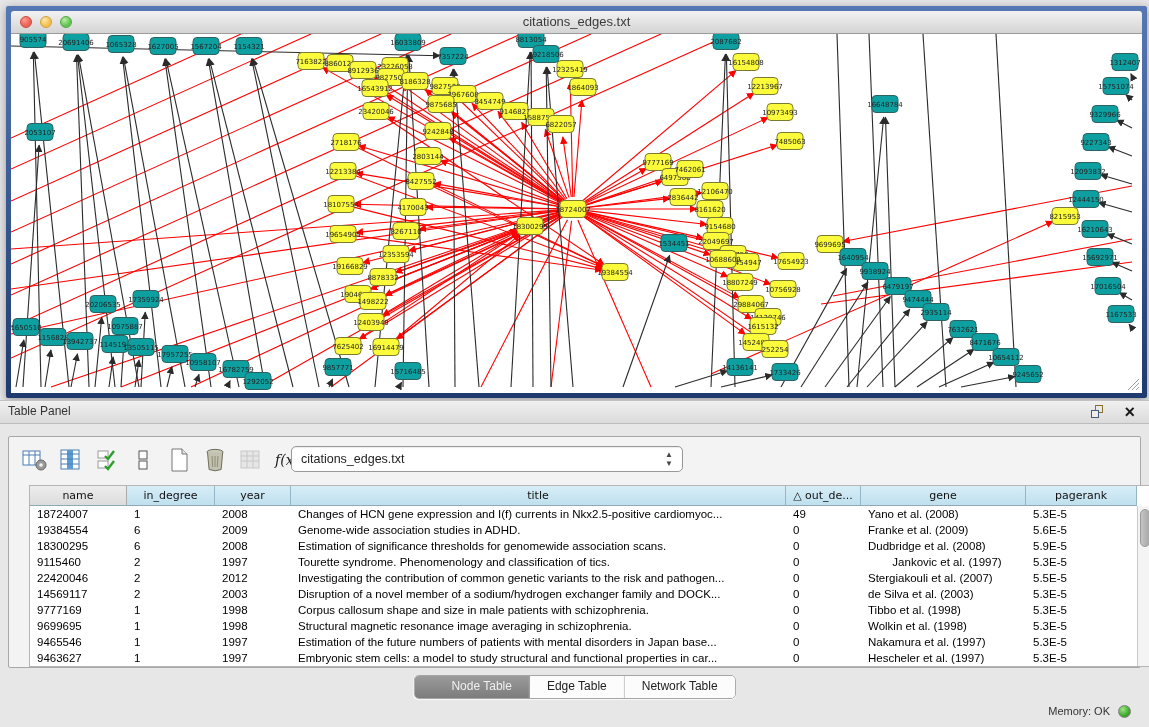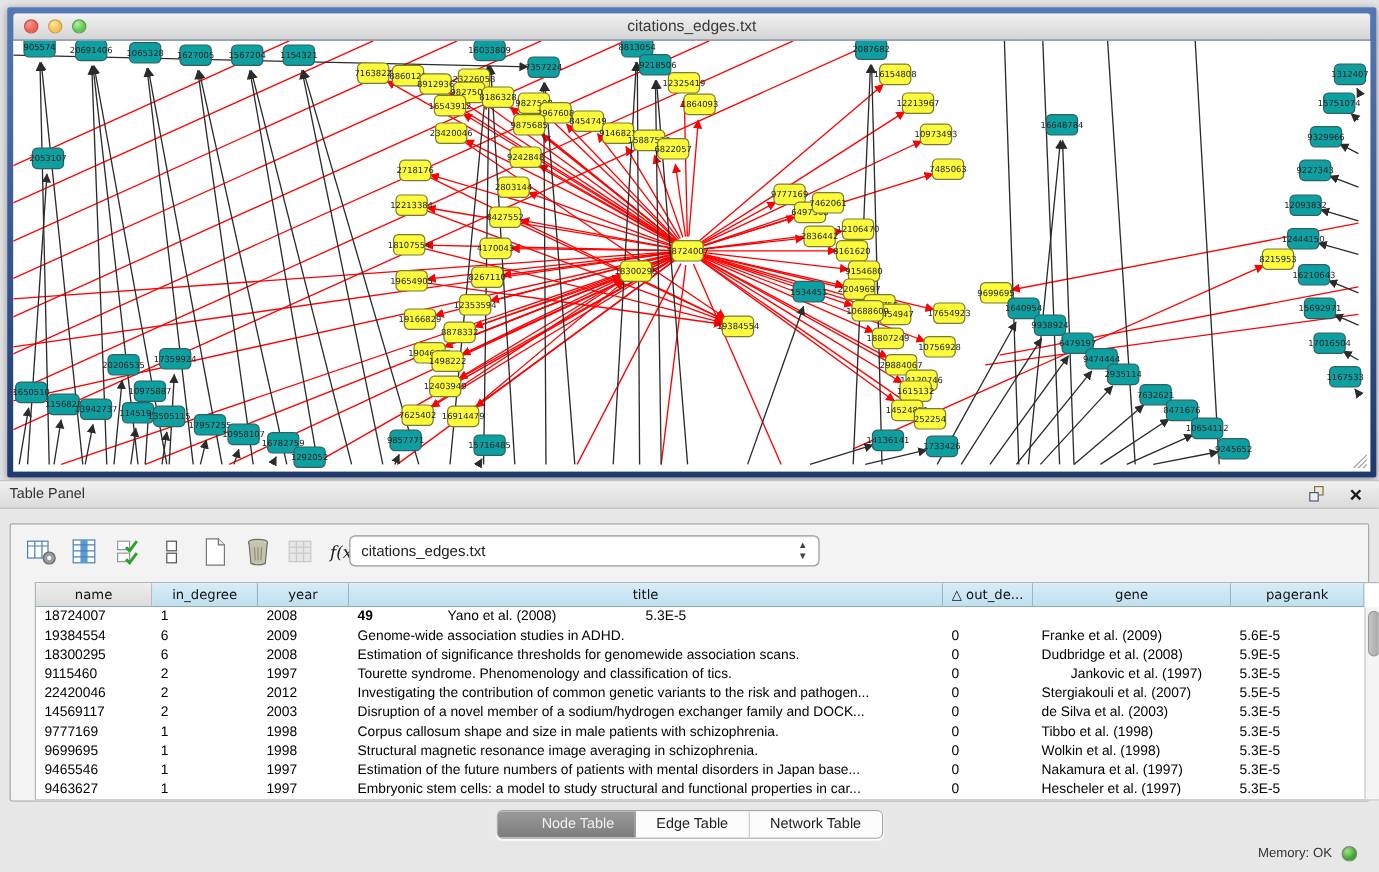--- a/index.html
+++ b/index.html
@@ -843,21 +843,22 @@
           <div class="th" style="width: 495px; text-align: center;">title</div>
           <div class="th" style="width: 75px;">△ out_de...</div>
           <div class="th" style="width: 165px;">gene</div>
           <div class="th" style="width: 111px;">pagerank</div>
         </div>
       <div class="tbody" id="tbody">
           <div class="tr">
             <div class="td" style="width: 97px;">18724007</div>
             <div class="td" style="width: 88px;">1</div>
             <div class="td" style="width: 76px;">2008</div>
-            <div class="td" style="width: 75px; font-weight: bold;">49</div>
+            <div class="td" style="width: 495px;">Changes of HCN gene expression and I(f) currents in Nkx2.5-positive cardiomyoc...</div>
+            <div class="td" style="width: 75px;">49</div>
             <div class="td" style="width: 165px;">Yano et al. (2008)</div>
             <div class="td" style="width: 111px;">5.3E-5</div>
           </div>
           <div class="tr">
             <div class="td" style="width: 97px;">19384554</div>
             <div class="td" style="width: 88px;">6</div>
             <div class="td" style="width: 76px;">2009</div>
             <div class="td" style="width: 495px;">Genome-wide association studies in ADHD.</div>
             <div class="td" style="width: 75px;">0</div>
             <div class="td" style="width: 165px;">Franke et al. (2009)</div>

